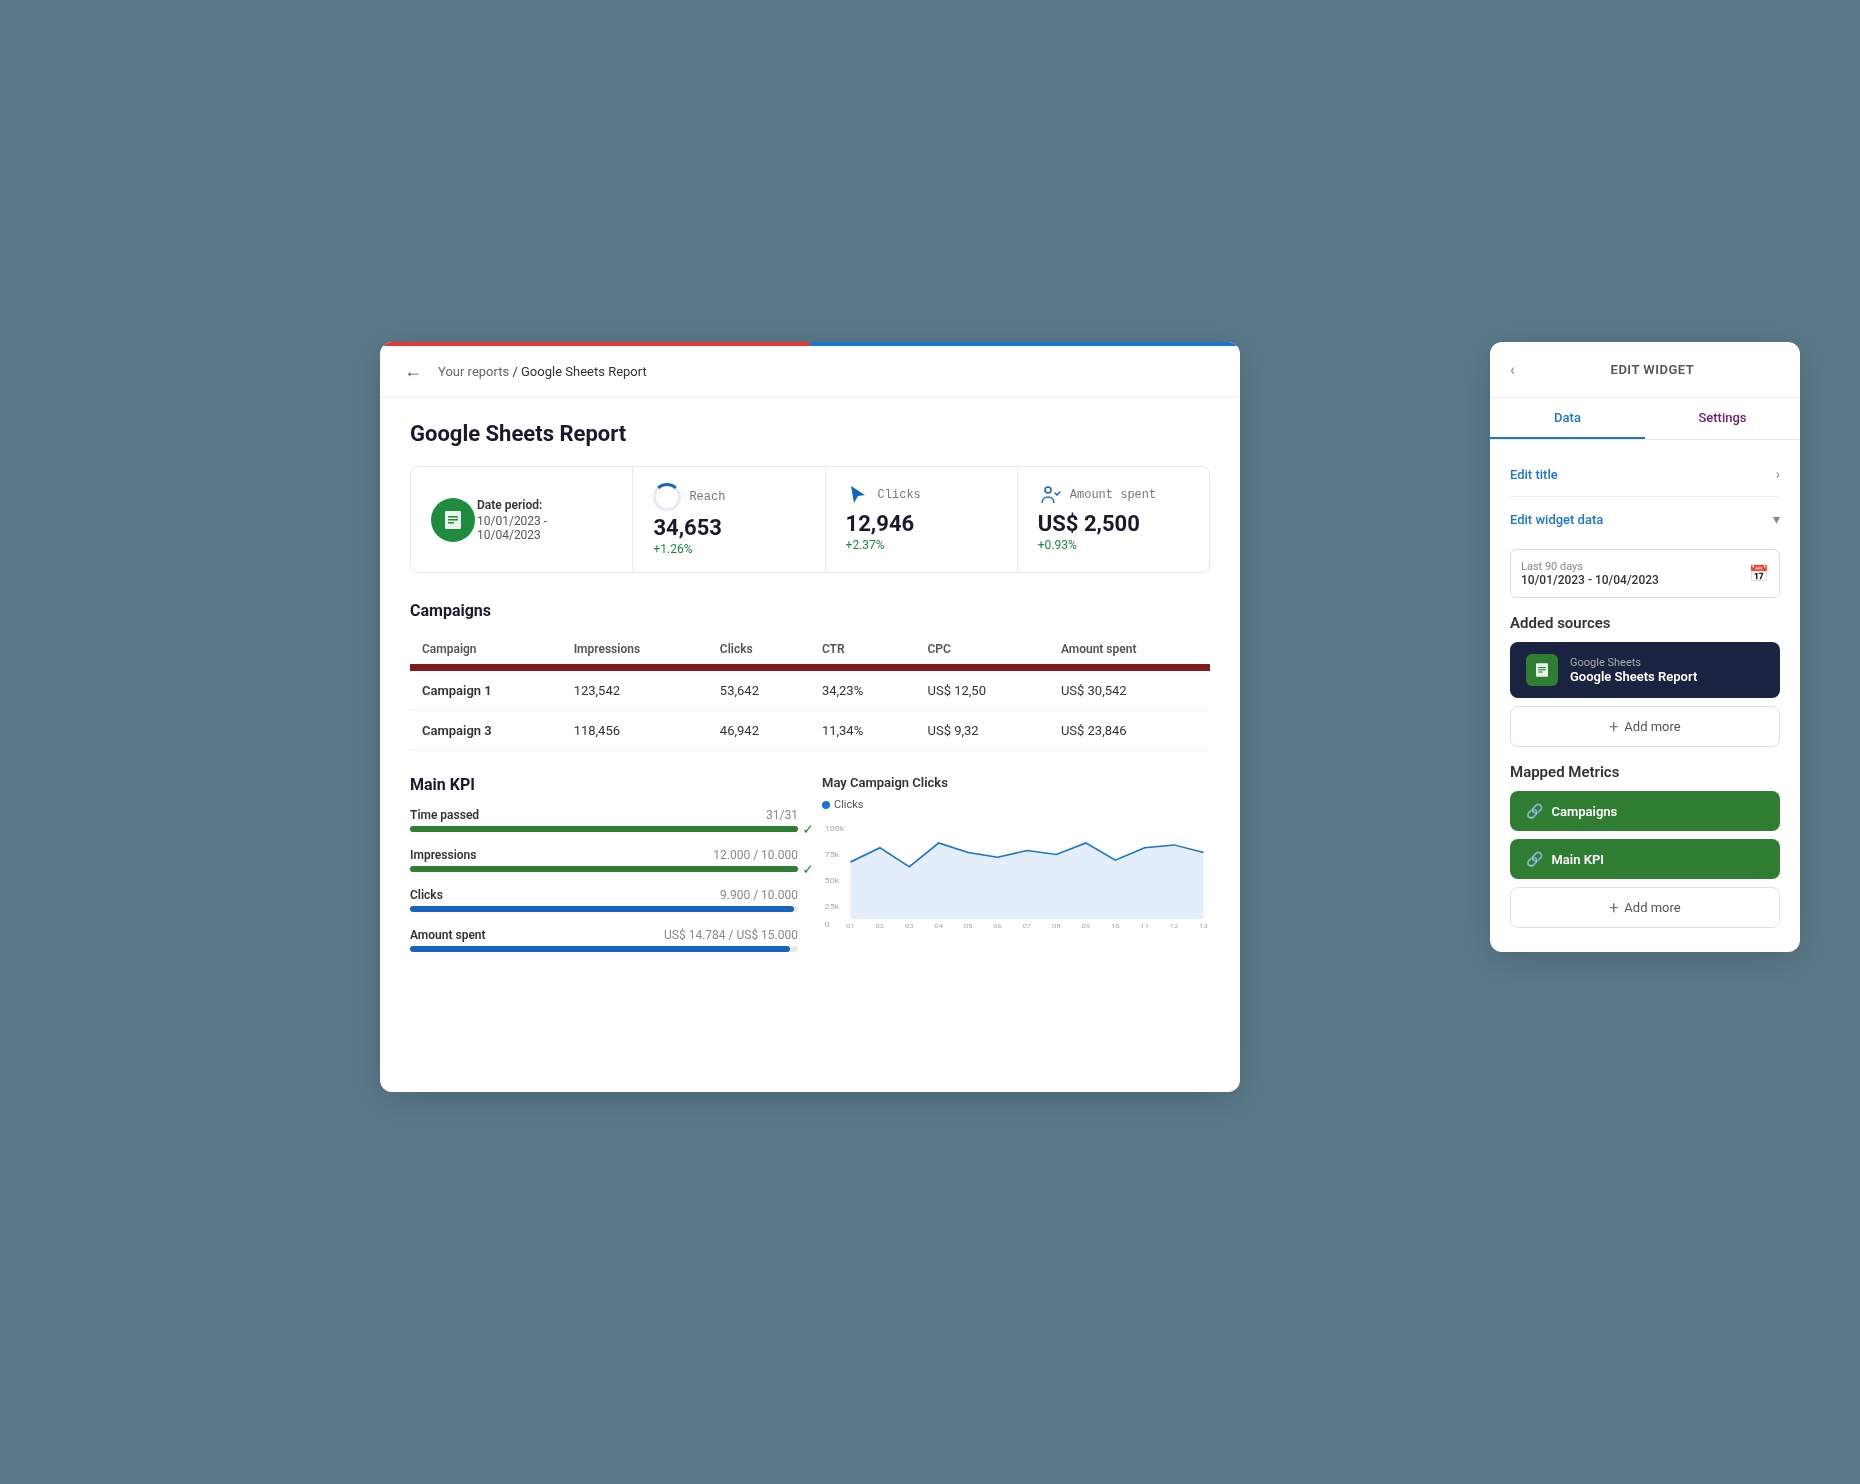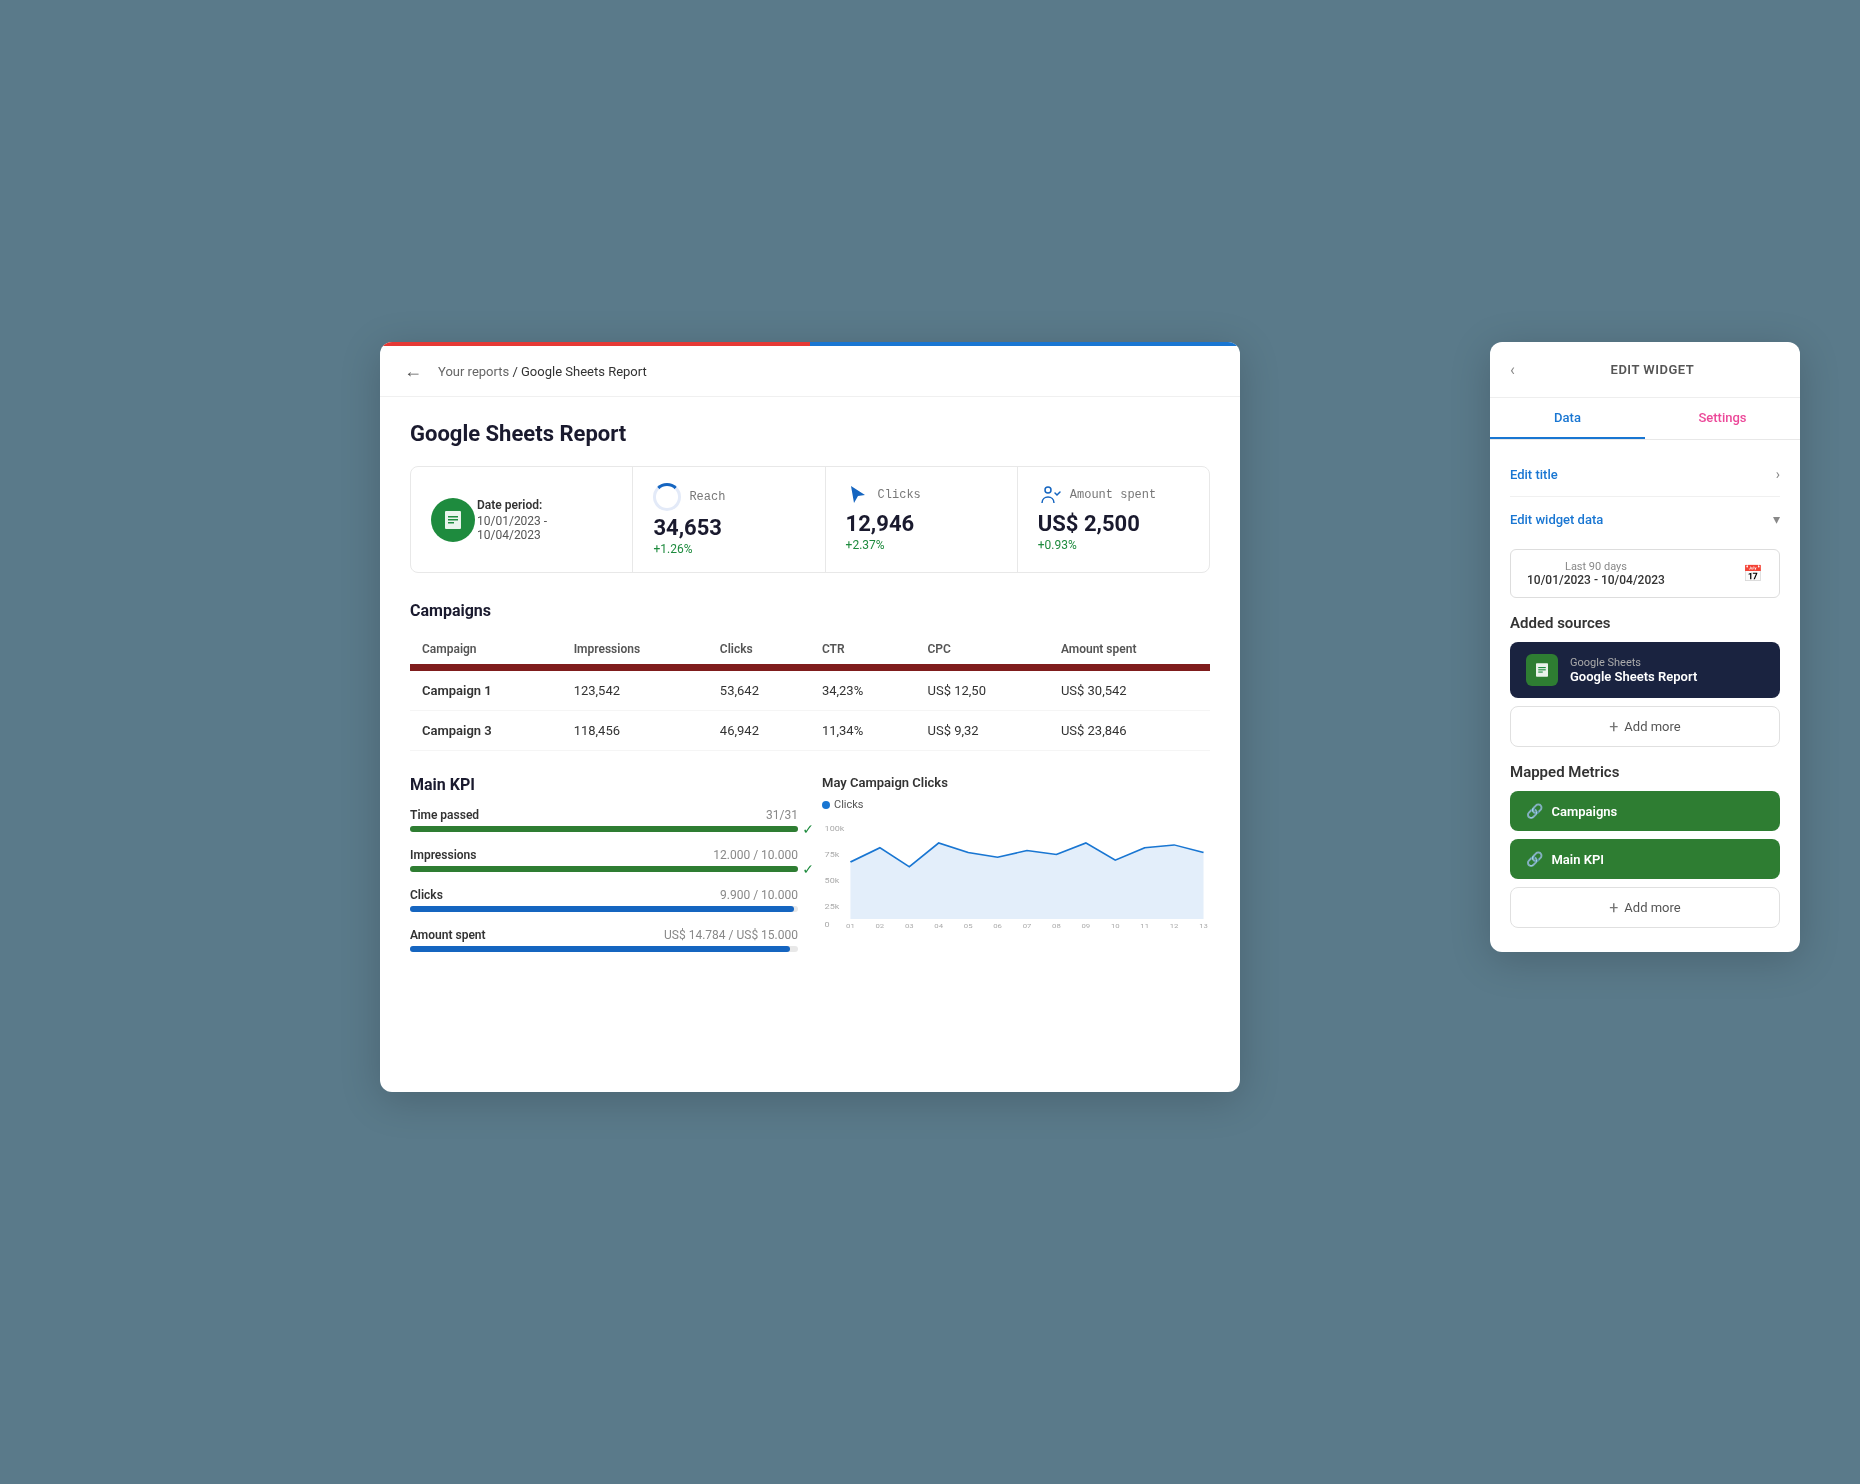--- a/index.html
+++ b/index.html
@@ -211,21 +211,21 @@
     .panel-tabs {
       display: flex;
       border-bottom: 1px solid #e8e8e8;
     }
     .panel-tab {
       flex: 1;
       text-align: center;
       padding: 12px;
       font-size: 13px;
       font-weight: 500;
-      color: #ec4899;
+      color: #701a75;
       cursor: pointer;
       border-bottom: 2px solid transparent;
     }
     .panel-tab.active {
       color: #1976d2;
       border-bottom: 2px solid #1976d2;
     }
     .panel-body { padding: 16px 20px; }
     .panel-row {
       display: flex;
@@ -237,24 +237,23 @@
     }
     .panel-row-label { font-size: 13px; color: #1976d2; font-weight: 500; }
     .panel-row-arrow { color: #888; font-size: 14px; }
     .panel-divider { height: 1px; background: #f0f0f0; margin: 4px 0; }
     .date-picker-btn {
       display: flex;
       align-items: center;
       justify-content: space-between;
       border: 1px solid #ddd;
       border-radius: 6px;
-      padding: 10px 16px;
+      padding: 10px 10px;
       margin: 12px 0;
       cursor: pointer;
-      text-align: center;
     }
     .date-picker-text .date-label { font-size: 11px; color: #888; }
     .date-picker-text .date-value { font-size: 12px; color: #333; font-weight: 500; }
     .calendar-icon { color: #888; font-size: 16px; }
     .added-sources-title, .mapped-metrics-title {
       font-size: 15px;
       font-weight: 600;
       color: #333;
       margin: 16px 0 10px 0;
     }

